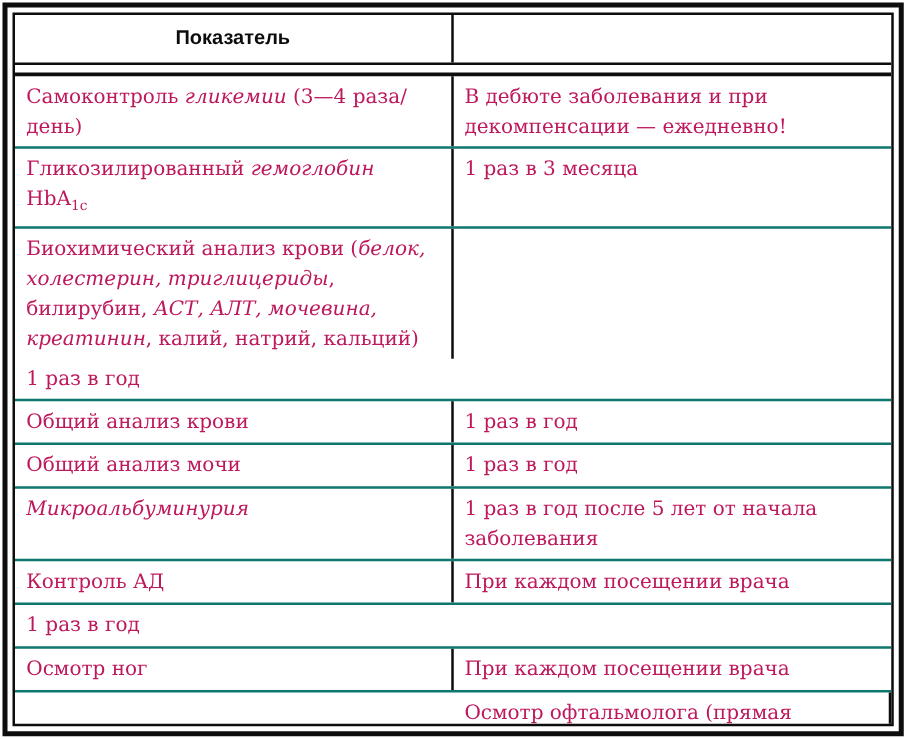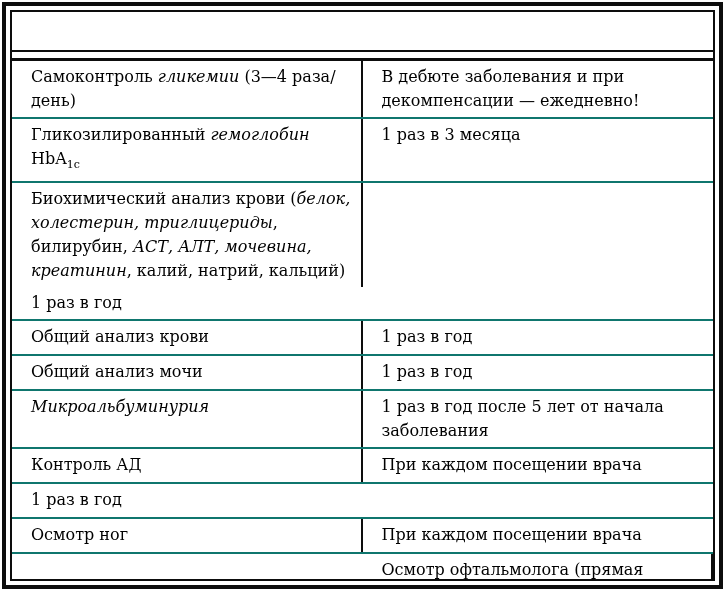--- a/index.html
+++ b/index.html
@@ -66,45 +66,46 @@
     flex: 0 0 auto;
   }
   .row:first-child { border-top: none; }
   
   .row:nth-child(1)  { min-height: 55px; }
   .row:nth-child(3)  { min-height: 104px; flex-direction: column; }
   .row:nth-child(6)  { min-height: 53px; }
   .row:nth-child(10) { min-height: 55px; justify-content: flex-end; }
   .cell {
     box-sizing: border-box;
-    padding: 4px 10px 4px 19px;
+    padding: 4px 10px 4px 9px;
     font-family: "DejaVu Serif", "Liberation Serif", serif;
     font-size: 16px;
     line-height: 24px;
-    color: #000000;
+    color: #be185d;
   }
   .cell.left {
     width: 50%;
     border-right: 2px solid #0d0d0d;
   }
   .cell.right { width: 50%; }
   .it  { font-style: italic; }
   .sub {
     font-size: 11px;
     vertical-align: -4px;
   }
 </style>
 </head>
 <body>
 
 <div class="page">
   <div class="frame">
     <div class="frame-inner">
 
       <div class="header-row">
+        <div class="header-cell left">Показатель</div>
       </div>
 
       <div class="double-sep"></div>
 
       <div class="rows">
           <div class="row">
             <div class="cell left"><span>Самоконтроль </span><span class="it">гликемии</span><span> (3—4 раза/день)</span></div>
             <div class="cell right"><span>В дебюте заболевания и при декомпенсации — ежедневно!</span></div>
           </div>
           <div class="row">

